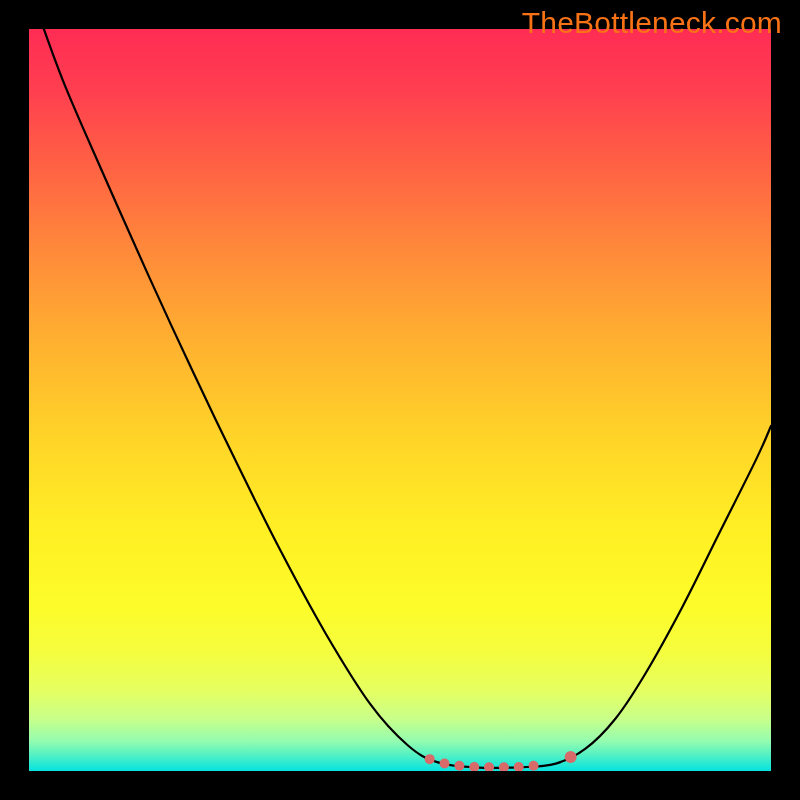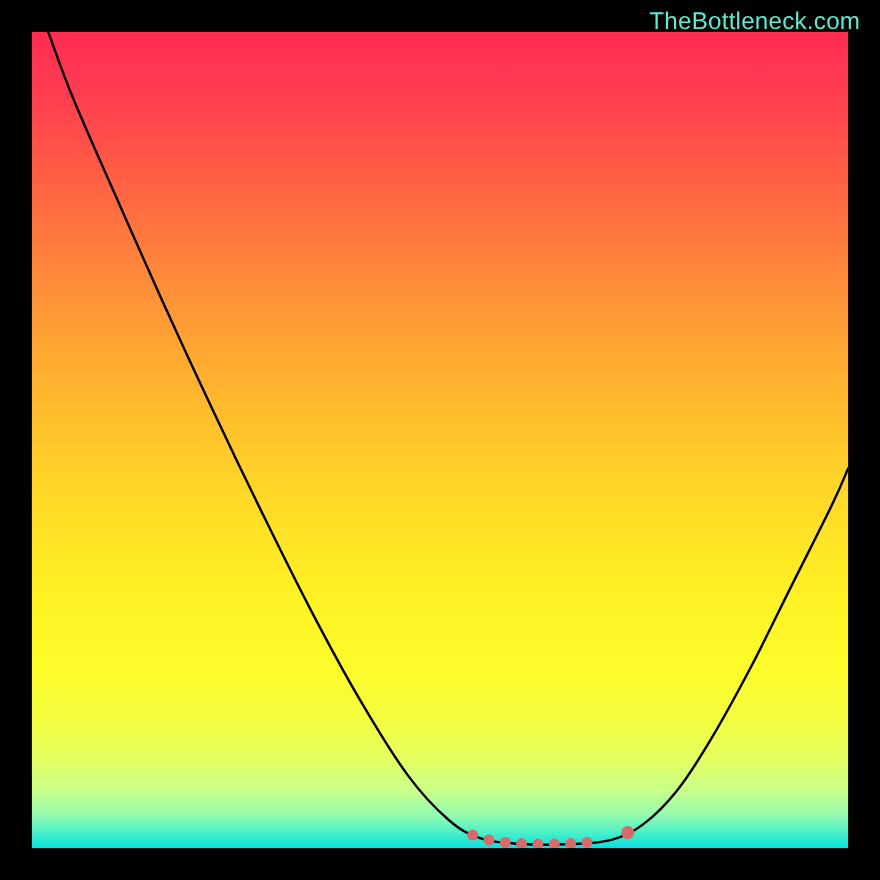--- a/index.html
+++ b/index.html
@@ -8,22 +8,22 @@
     height: 800px;
     background: #000;
     position: relative;
     font-family: Arial, Helvetica, sans-serif;
     overflow: hidden;
   }
   .attribution {
     position: absolute;
     top: 6px;
     right: 18px;
-    color: #5eead4;
-    font-size: 22px;
+    color: #f97316;
+    font-size: 30px;
     font-weight: 500;
     letter-spacing: 0.2px;
     z-index: 5;
   }
   .plot-area {
     position: absolute;
     left: 29px;
     top: 29px;
     width: 742px;
     height: 742px;

